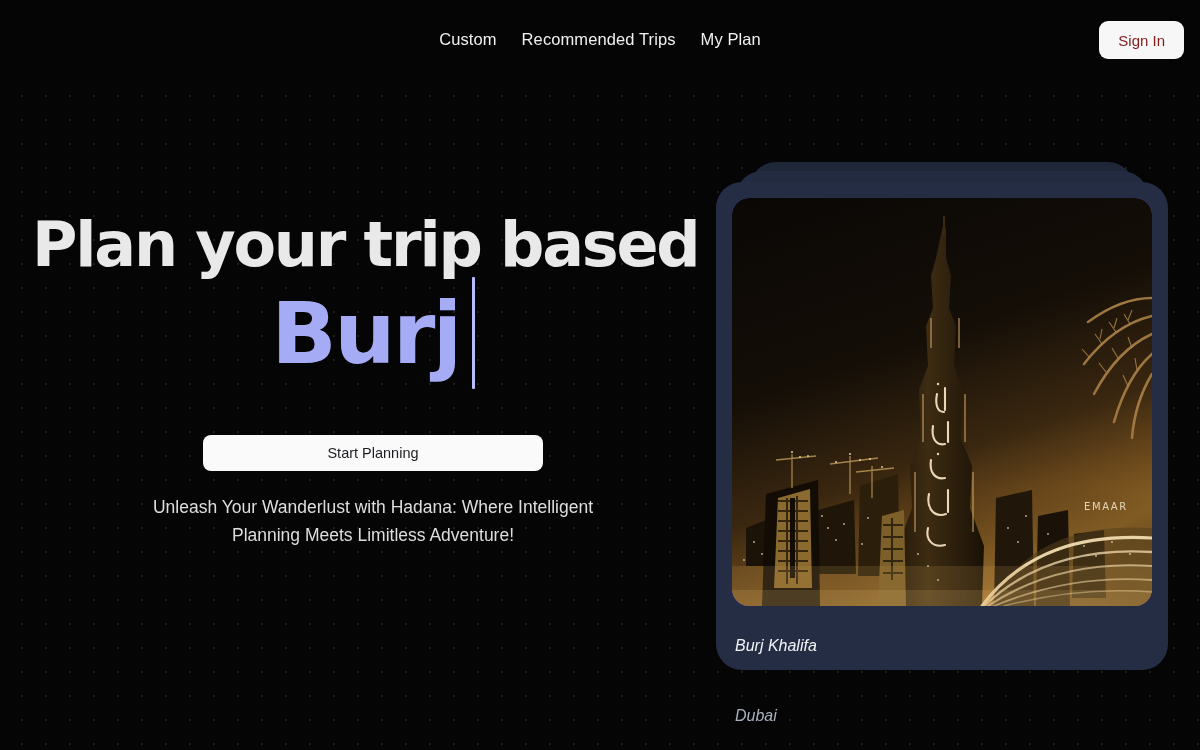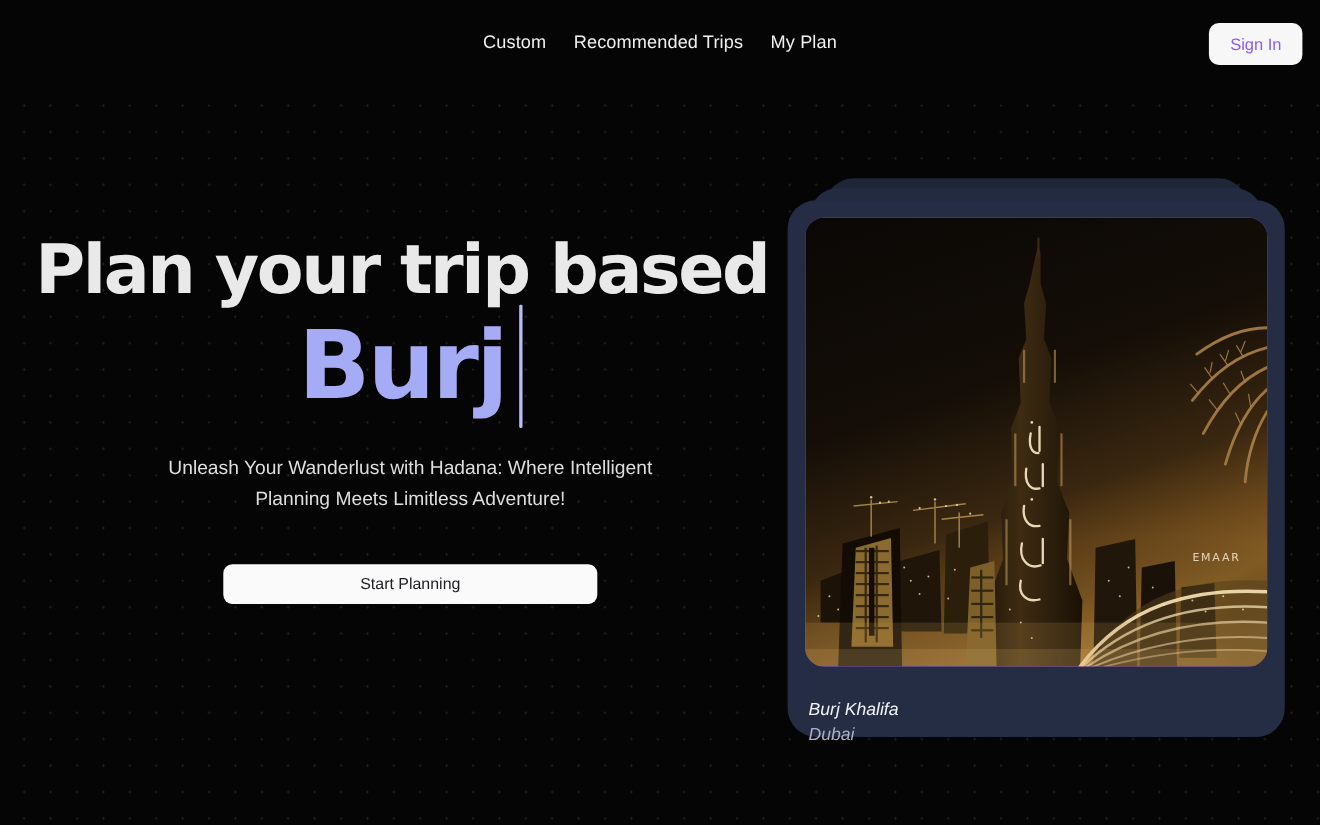--- a/index.html
+++ b/index.html
@@ -75,21 +75,21 @@
 
   #signin-button {
     position:absolute;
     right:16px; top:21px;
     height:38px;
     padding:0 19px;
     display:flex;
     align-items:center;
     justify-content:center;
     background:#f7f7f8;
-    color:#8b5cf6;
+    color:#7f1d1d;
     font-size:15px;
     border:none;
     border-radius:9px;
     cursor:pointer;
     font-family:"Liberation Sans", sans-serif;
   }
 
   
   #hero {
     position:absolute;
@@ -209,20 +209,21 @@
     font-style:italic;
     color:#f2f3f6;
     line-height:1.45;
     margin-top:28px;
   }
   #destination-location {
     font-size:16px;
     font-style:italic;
     color:#a9b0bf;
     line-height:1.45;
+    margin-top:47px;
   }
 </style>
 </head>
 <body>
 
 <div id="page">
 
   <div id="dot-grid"></div>
 
   <div id="header">
@@ -239,25 +240,25 @@
 
   <div id="hero">
 
     <div id="headline-line1">Plan your trip based on</div>
 
     <div id="headline-line2-row">
       <span id="headline-dynamic">Burj</span>
       <span id="text-caret"></span>
     </div>
 
-    <div id="subtitle">Unleash Your Wanderlust with Hadana: Where Intelligent Planning Meets Limitless Adventure!</div>
-
     <div id="cta-wrap">
       <button id="start-planning-button">Start Planning</button>
     </div>
+
+    <div id="subtitle">Unleash Your Wanderlust with Hadana: Where Intelligent Planning Meets Limitless Adventure!</div>
   </div>
 
   <div id="card-stack">
 
     <div class="card-behind far"></div>
     <div class="card-behind near"></div>
 
     <div id="destination-card">
 
       <div id="destination-photo">

